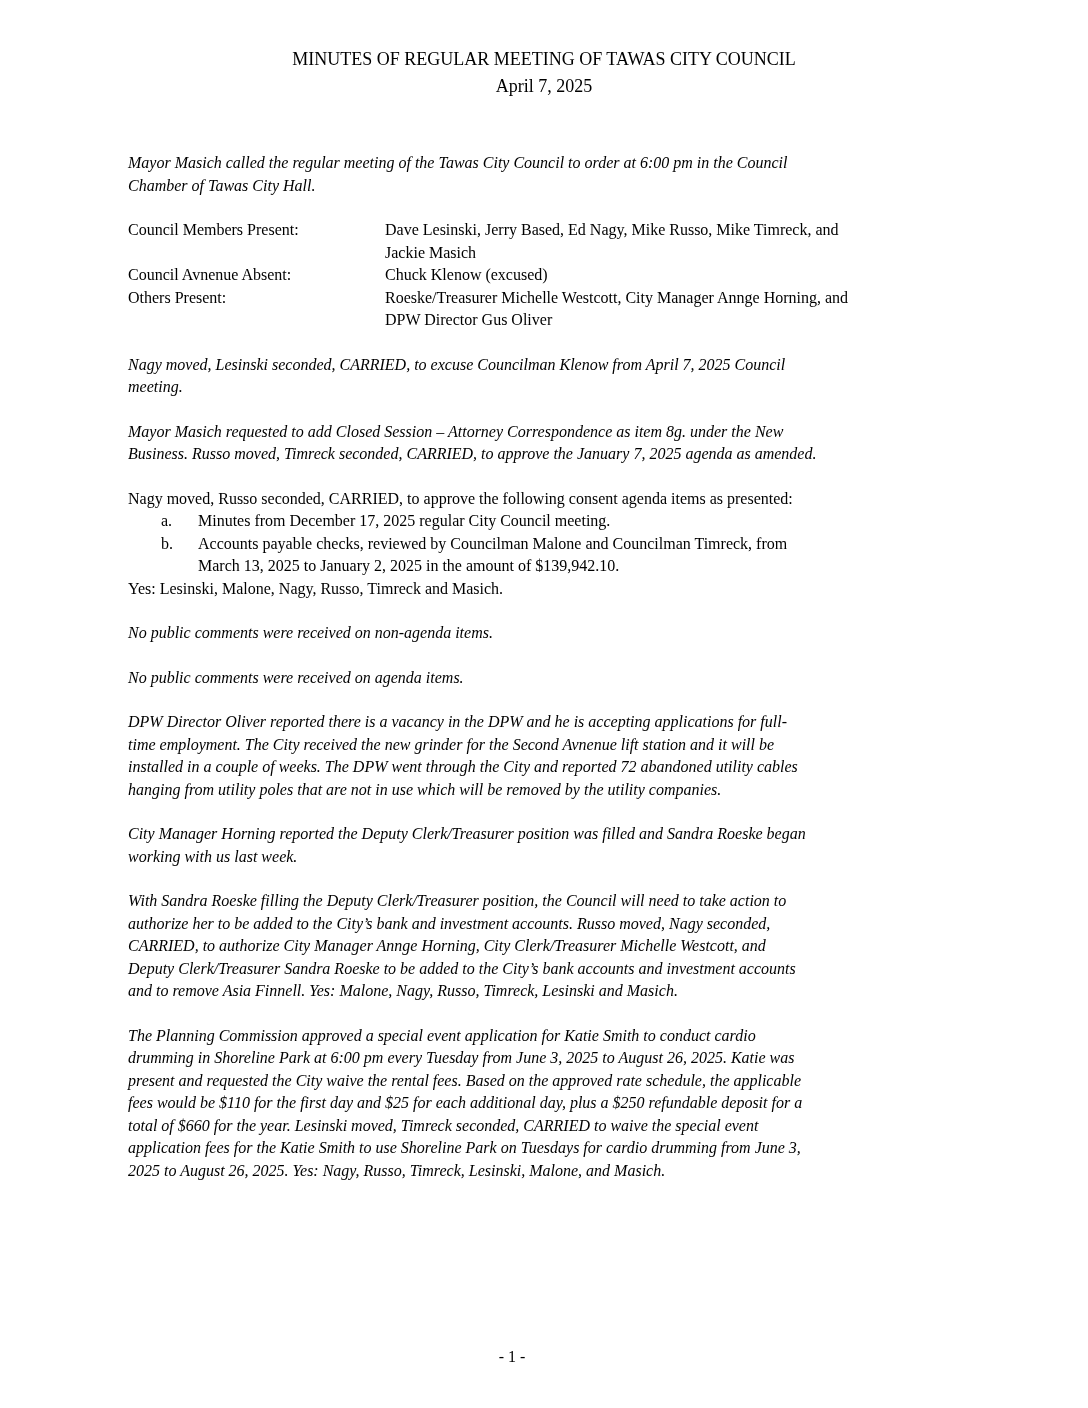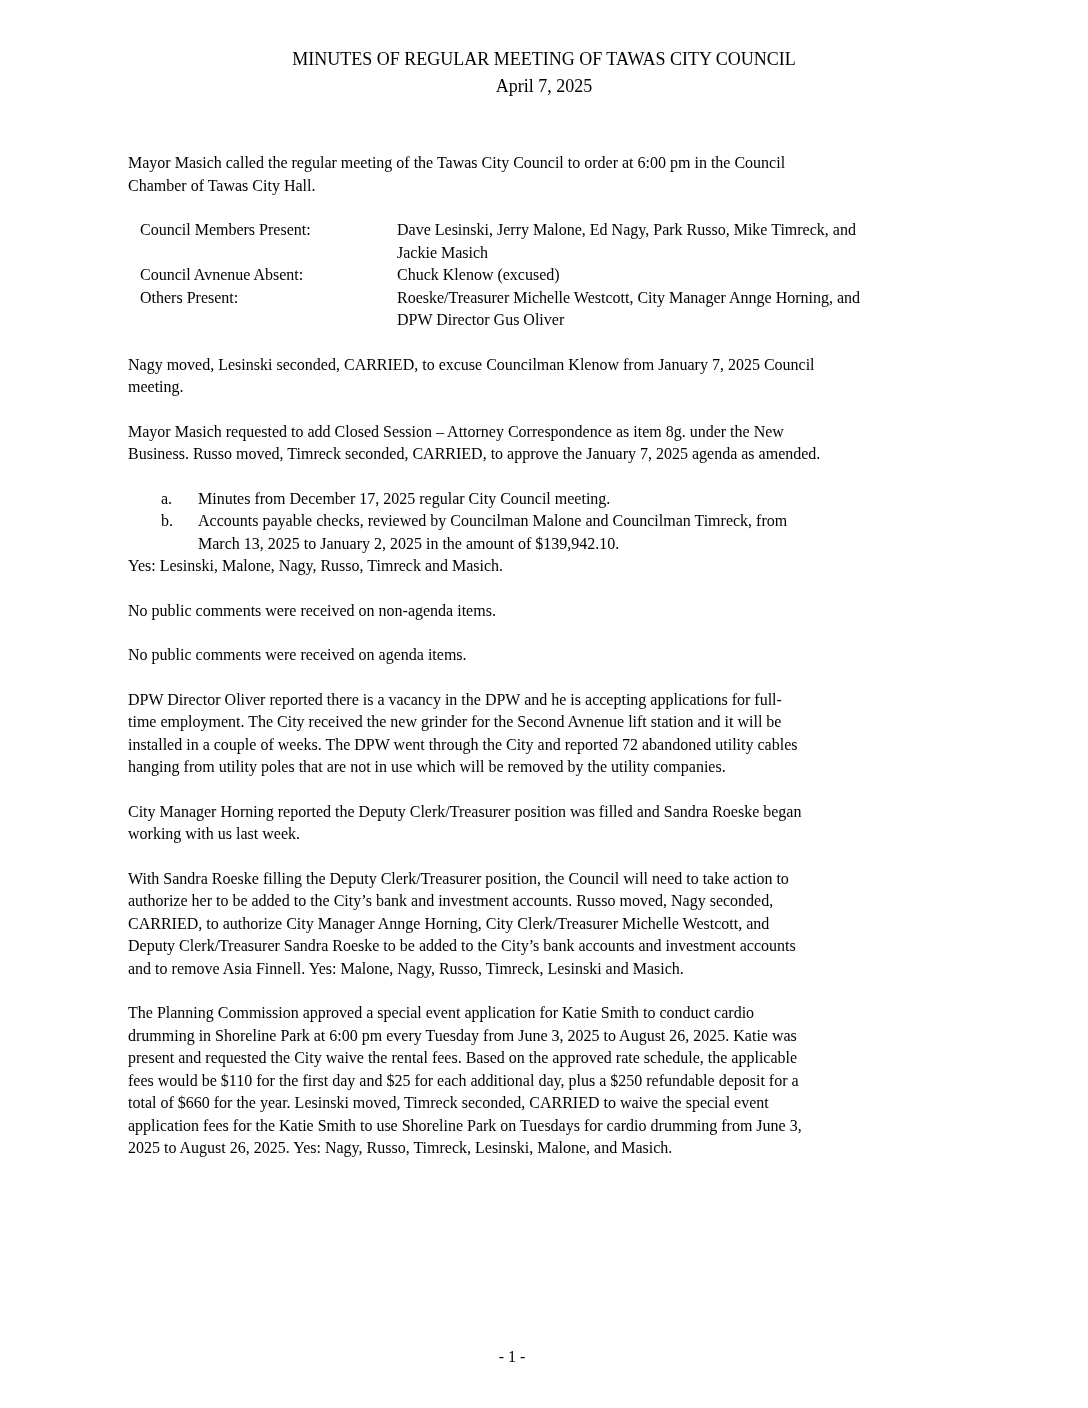--- a/index.html
+++ b/index.html
@@ -29,27 +29,27 @@
   }
   .title-line {
     white-space: pre-line;
   }
   .body-content {
     width: 860px;
   }
   p.para {
     margin: 0 0 22px 0;
     white-space: pre-line;
+    font-style: italic;
   }
   .attendance {
     margin: 0 0 22px 0;
   }
   .attendance-row {
     display: flex;
-    margin-left: 12px;
   }
   .attendance-label {
     width: 257px;
     flex-shrink: 0;
   }
   .attendance-value {
     white-space: pre-line;
   }
   .consent-block {
     margin: 0 0 22px 0;
@@ -88,42 +88,43 @@
   </header>
 
   <main class="body-content">
 
     <p class="para">Mayor Masich called the regular meeting of the Tawas City Council to order at 6:00 pm in the Council
 Chamber of Tawas City Hall.</p>
 
     <div class="attendance">
       <div class="attendance-row">
         <div class="attendance-label">Council Members Present:</div>
-        <div class="attendance-value">Dave Lesinski, Jerry Malone, Ed Nagy, Park Russo, Mike Timreck, and
+        <div class="attendance-value">Dave Lesinski, Jerry Based, Ed Nagy, Mike Russo, Mike Timreck, and
 Jackie Masich</div>
       </div>
       <div class="attendance-row">
         <div class="attendance-label">Council Avnenue Absent:</div>
         <div class="attendance-value">Chuck Klenow (excused)</div>
       </div>
       <div class="attendance-row">
         <div class="attendance-label">Others Present:</div>
         <div class="attendance-value">Roeske/Treasurer Michelle Westcott, City Manager Annge Horning, and
 DPW Director Gus Oliver</div>
       </div>
     </div>
 
 
-    <p class="para">Nagy moved, Lesinski seconded, CARRIED, to excuse Councilman Klenow from January 7, 2025 Council
+    <p class="para">Nagy moved, Lesinski seconded, CARRIED, to excuse Councilman Klenow from April 7, 2025 Council
 meeting.</p>
 
     <p class="para">Mayor Masich requested to add Closed Session – Attorney Correspondence as item 8g. under the New
 Business. Russo moved, Timreck seconded, CARRIED, to approve the January 7, 2025 agenda as amended.</p>
 
     <div class="consent-block">
+      <div class="consent-intro">Nagy moved, Russo seconded, CARRIED, to approve the following consent agenda items as presented:</div>
       <div class="consent-item">
         <span class="consent-marker">a.</span>
         <span class="consent-text">Minutes from December 17, 2025 regular City Council meeting.</span>
       </div>
       <div class="consent-item">
         <span class="consent-marker">b.</span>
         <span class="consent-text">Accounts payable checks, reviewed by Councilman Malone and Councilman Timreck, from
 March 13, 2025 to January 2, 2025 in the amount of $139,942.10.</span>
       </div>
       <div class="consent-vote">Yes: Lesinski, Malone, Nagy, Russo, Timreck and Masich.</div>

